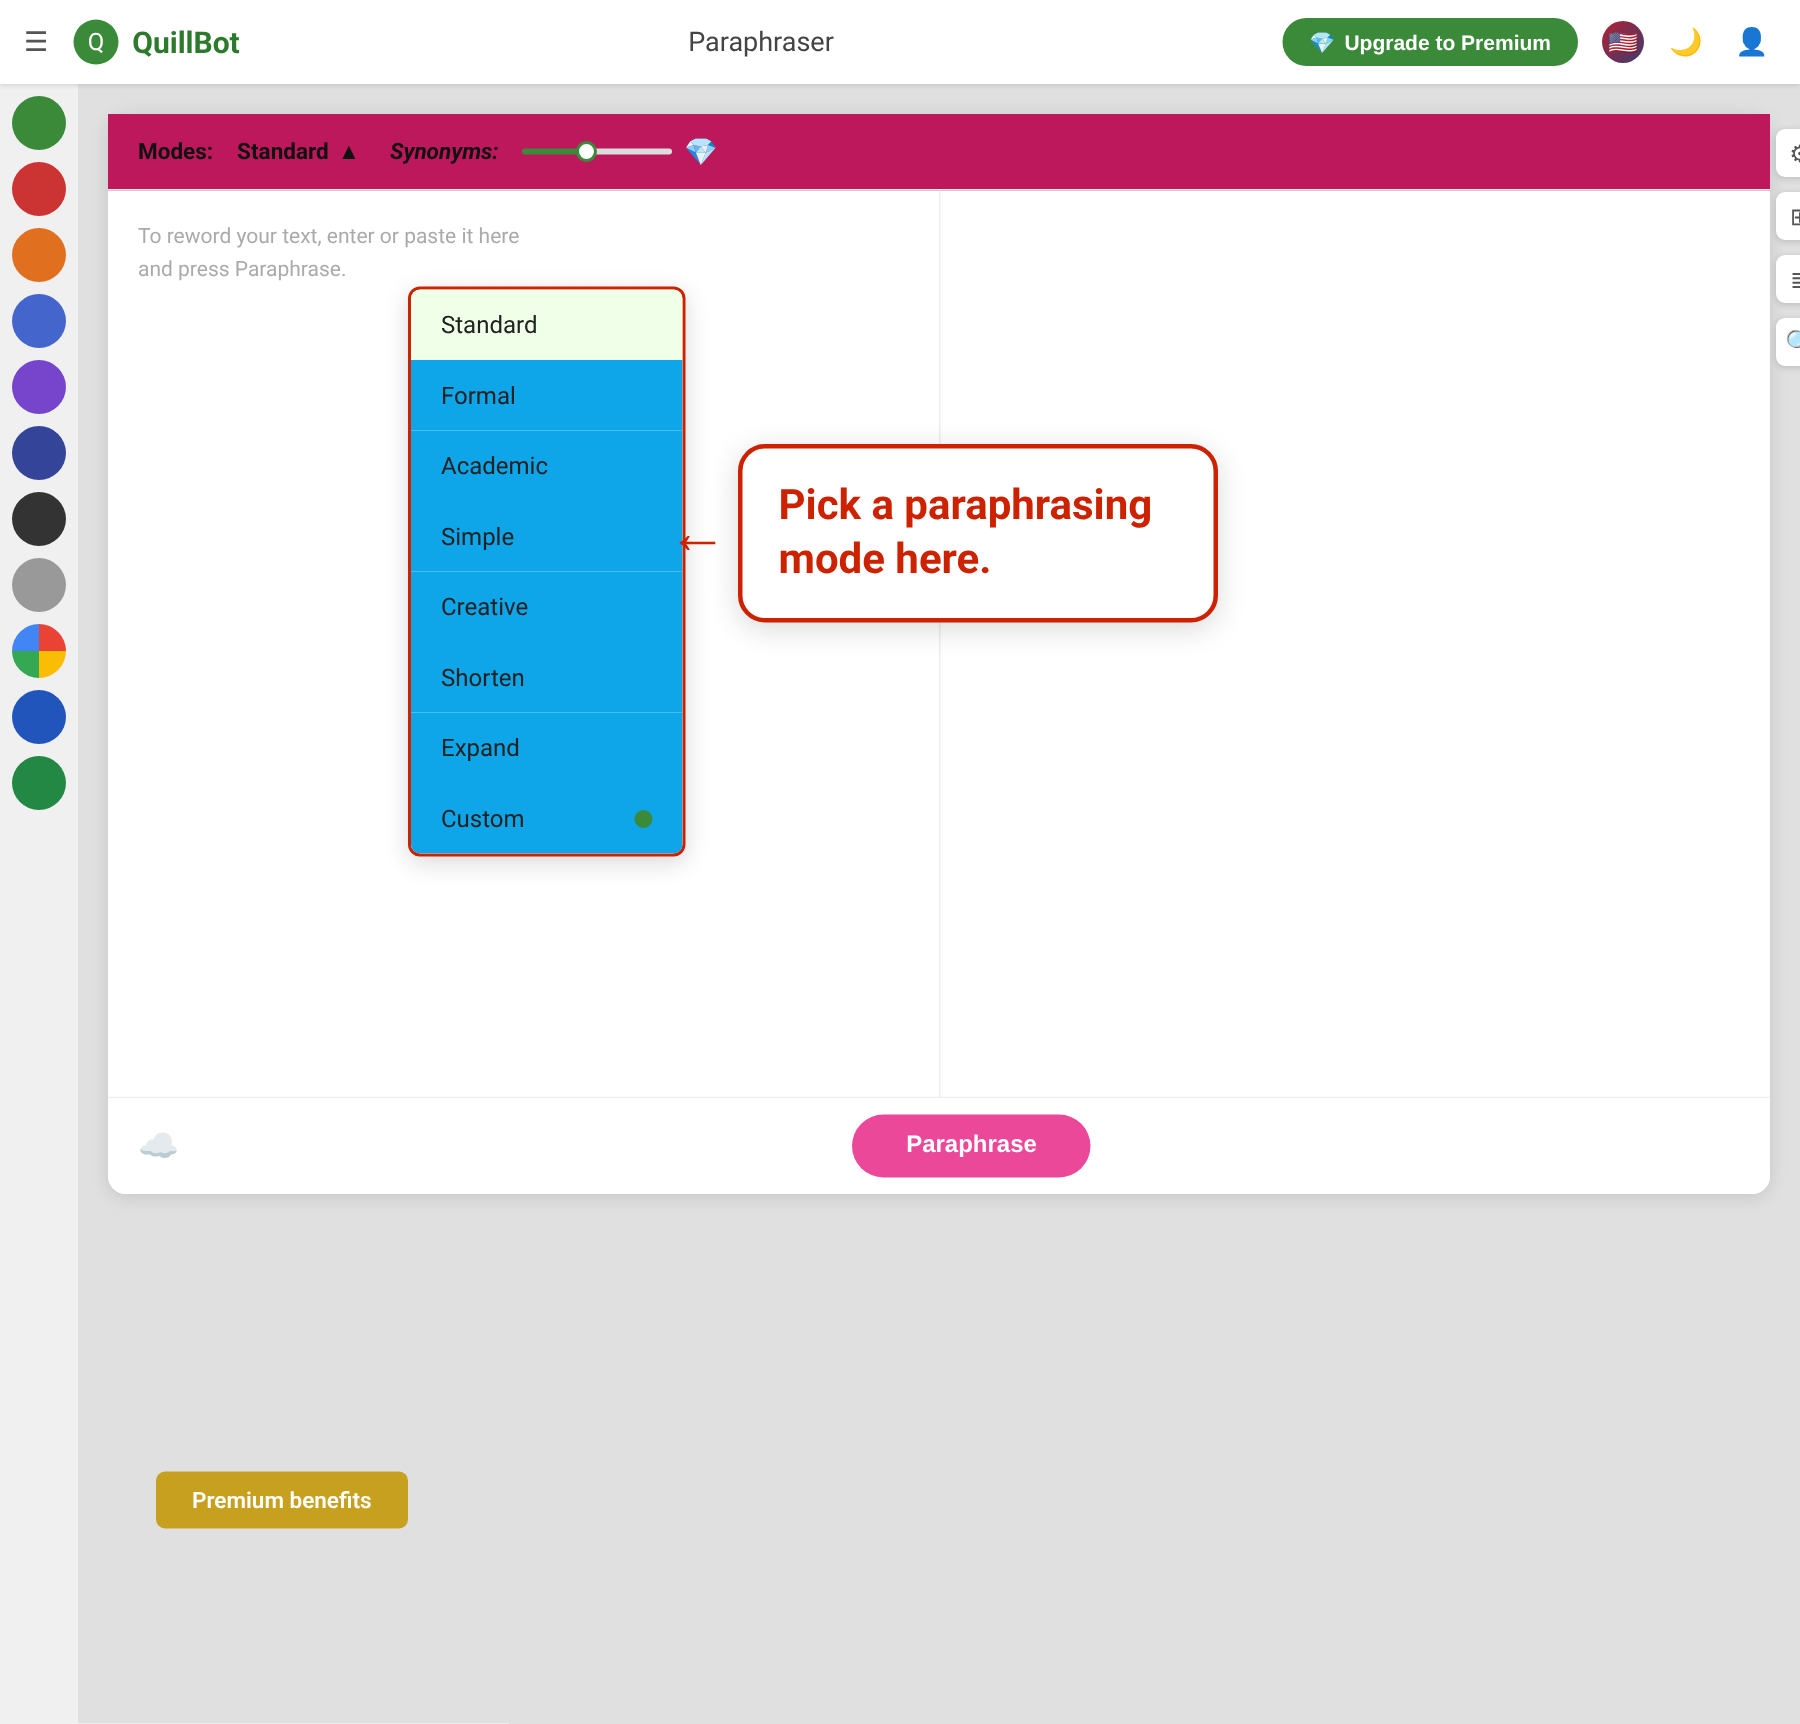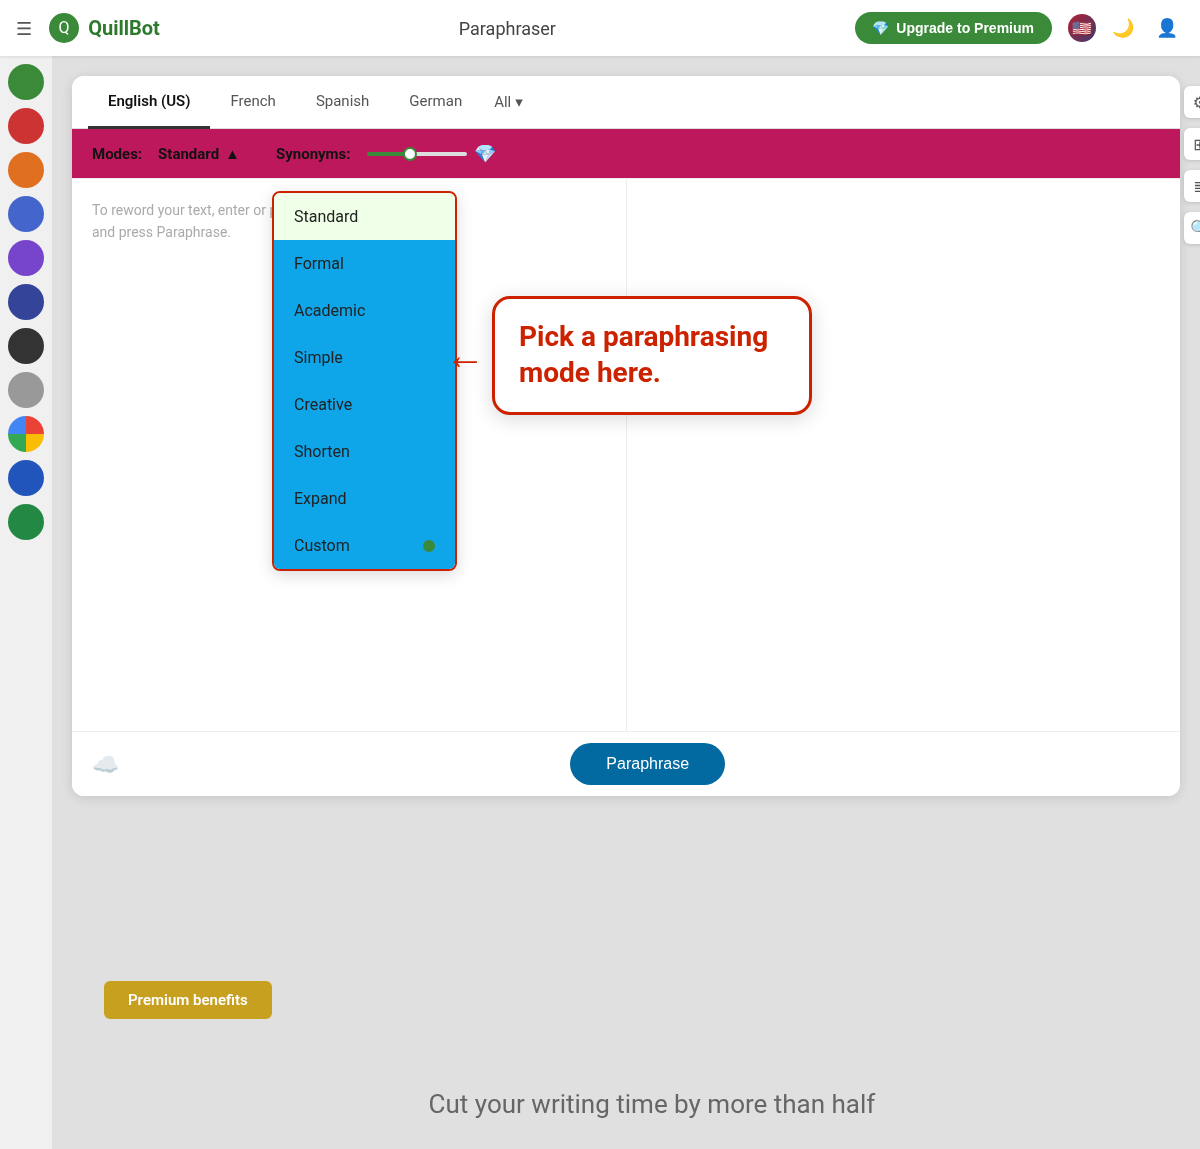--- a/index.html
+++ b/index.html
@@ -207,21 +207,22 @@
       color: #111;
       display: flex;
       align-items: center;
       gap: 6px;
       cursor: pointer;
     }
     .synonyms-label {
       font-size: 15px;
       font-weight: 700;
       color: #111;
-      margin-left: 20px;
+      margin-left: 4px;
+      font-style: italic;
     }
     .synonyms-slider {
       display: flex;
       align-items: center;
       gap: 8px;
     }
     .slider-track {
       width: 100px;
       height: 4px;
       background: linear-gradient(to right, #3a8a3a 40%, #ddd 40%);
@@ -301,27 +302,27 @@
       align-items: center;
       padding: 0 20px;
       gap: 16px;
     }
     .upload-icon {
       font-size: 22px;
       color: #555;
       cursor: pointer;
     }
     .paraphrase-btn {
-      background: #0369a1;
+      background: #ec4899;
       color: white;
       border: none;
       border-radius: 24px;
       padding: 12px 36px;
       font-size: 16px;
-      font-weight: 400;
+      font-weight: 700;
       cursor: pointer;
       margin: 0 auto;
     }
 
     
     .dropdown-menu {
       position: absolute;
       top: 115px;
       left: 200px;
       background: white;
@@ -444,38 +445,20 @@
   <div class="sidebar-item gray"></div>
   <div class="sidebar-item chrome"></div>
   <div class="sidebar-item blue2"></div>
   <div class="sidebar-item green2"></div>
 </div>
 
 <div class="main-content">
 
   <div class="main-card">
 
-    <div class="lang-tabs">
-      <div class="lang-tab active">
-        <span>English (US)</span>
-      </div>
-      <div class="lang-tab">
-        <span>French</span>
-      </div>
-      <div class="lang-tab">
-        <span>Spanish</span>
-      </div>
-      <div class="lang-tab">
-        <span>German</span>
-      </div>
-      <div class="lang-tab-all">
-        <span>All</span>
-        <span>▾</span>
-      </div>
-    </div>
 
     <div class="modes-bar">
       <span class="modes-label">Modes:</span>
       <div class="modes-value">
         <span>Standard</span>
         <span>▲</span>
       </div>
       <span class="synonyms-label">Synonyms:</span>
       <div class="synonyms-slider">
         <div class="slider-track">
@@ -537,15 +520,14 @@
 
     <div class="callout">
       <span class="callout-arrow">←</span>
       <div class="callout-text">Pick a paraphrasing mode here.</div>
     </div>
 
   </div>
 
   <div class="premium-banner">Premium benefits</div>
 
-  <div class="bottom-text">Cut your writing time by more than half</div>
 
 </div>
 
 </body></html>

